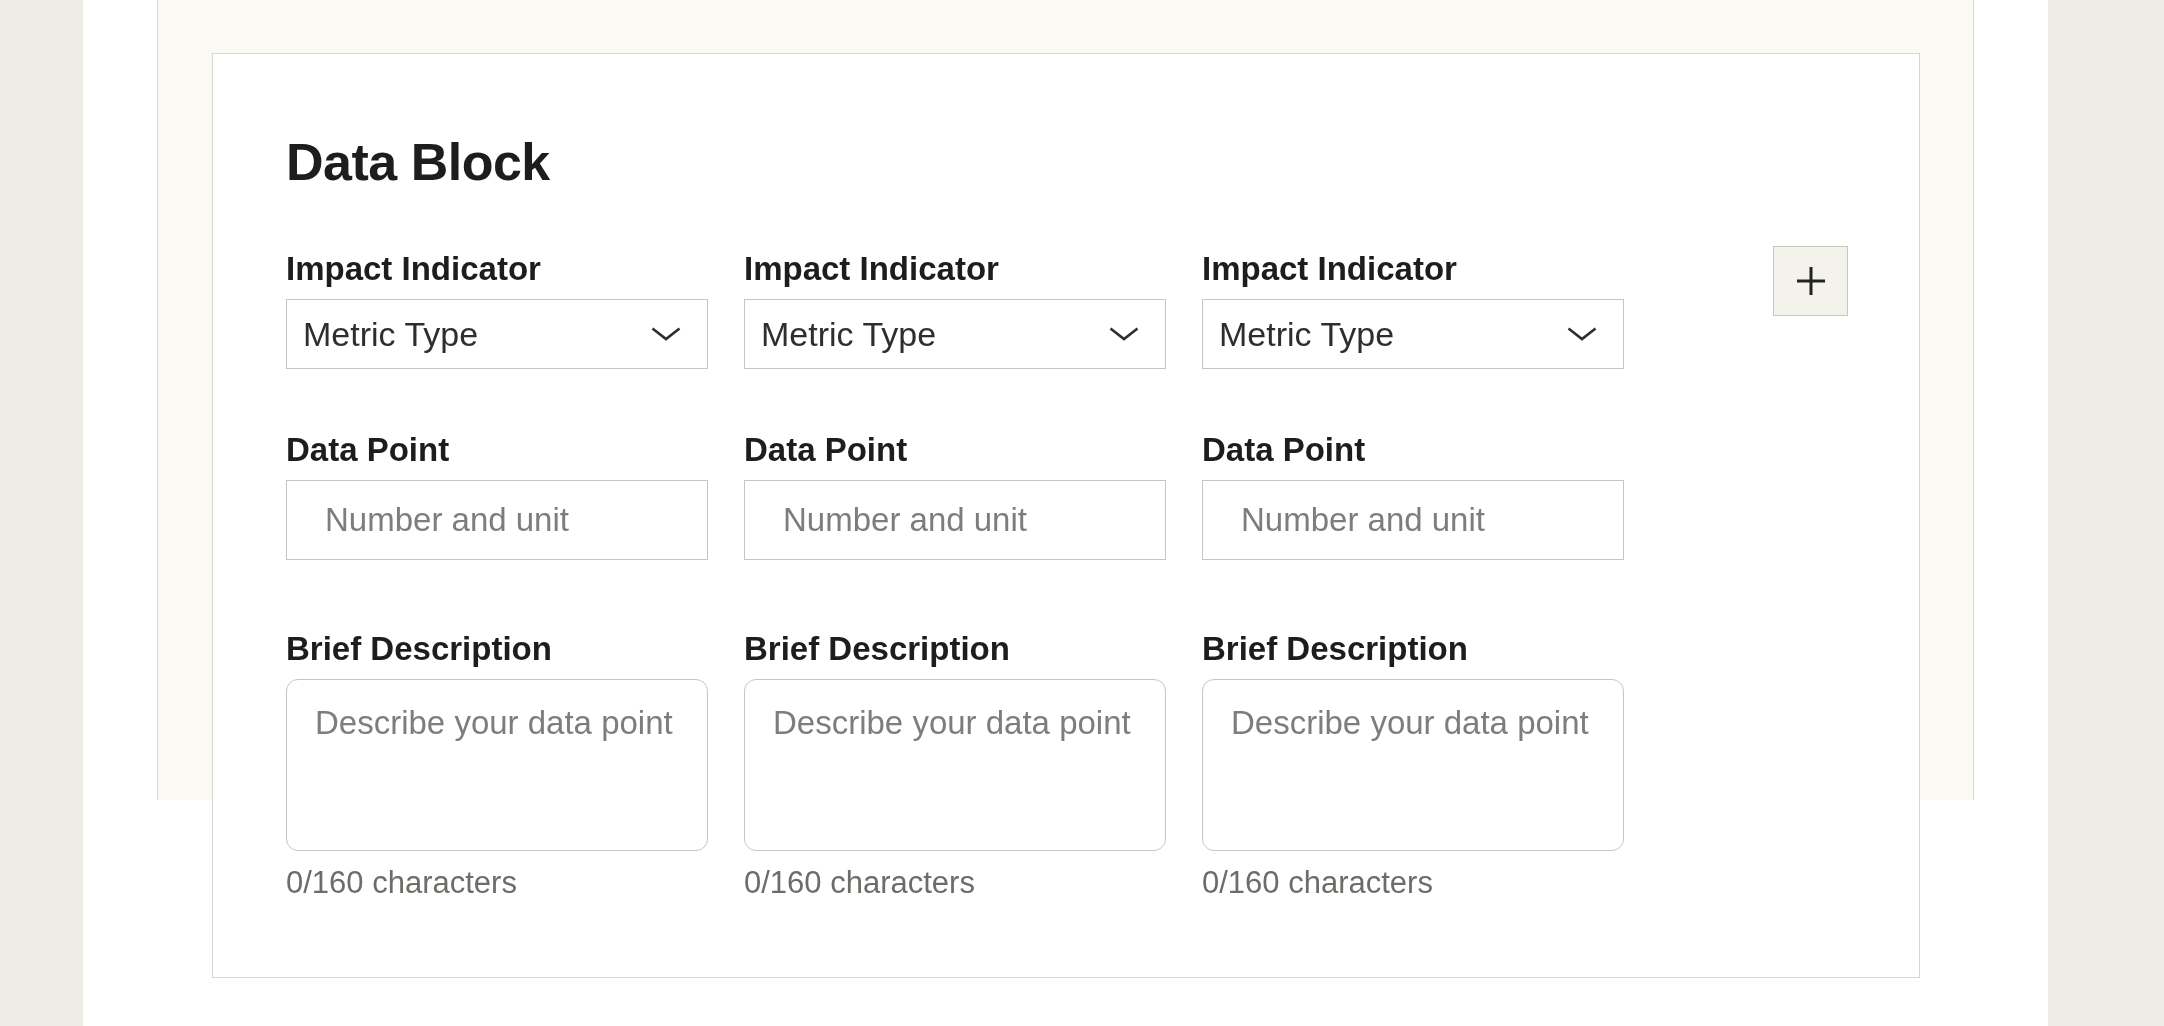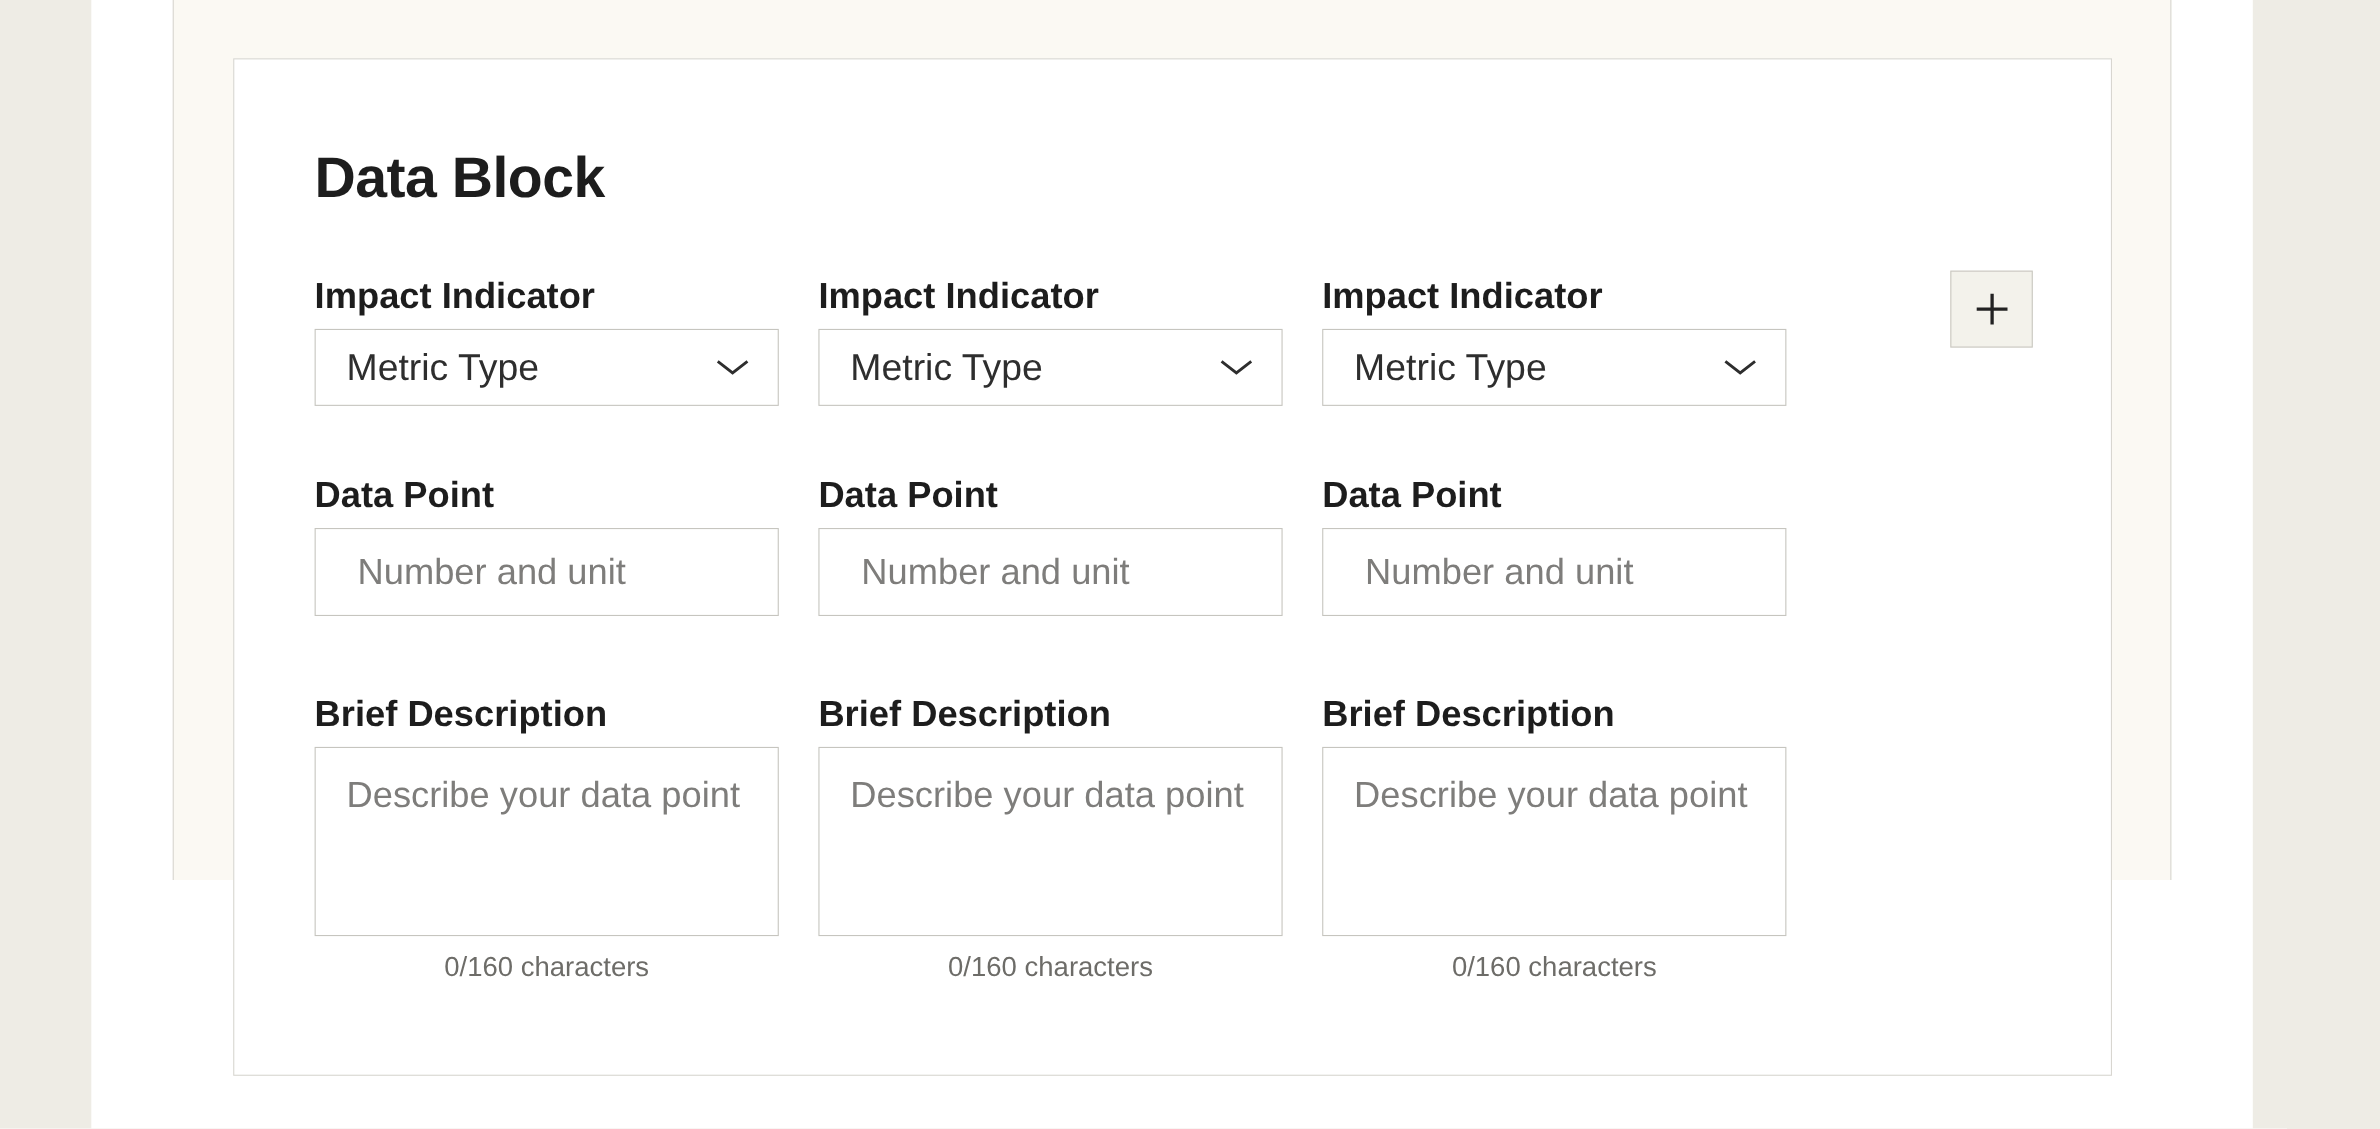--- a/index.html
+++ b/index.html
@@ -53,21 +53,21 @@
     margin-bottom: 14px;
   }
   .select-box {
     width: 100%;
     height: 70px;
     background: #ffffff;
     border: 1px solid #c6c5bf;
     display: flex;
     align-items: center;
     justify-content: space-between;
-    padding: 0 26px 0 28px;
+    padding: 0 26px 0 16px;
     cursor: pointer;
     margin-bottom: 64px;
   }
   .select-value {
     font-size: 34px;
     color: #2e2e2e;
   }
   .chevron {
     width: 30px; height: 14px;
     flex: 0 0 auto;
@@ -84,37 +84,37 @@
     color: #2e2e2e;
     outline: none;
     margin-bottom: 72px;
   }
   .textarea-field {
     display: block;
     width: 100%;
     height: 172px;
     background: #ffffff;
     border: 1px solid #c6c5bf;
-    border-radius: 0;
+    border-radius: 12px;
     padding: 22px 28px;
     font-family: "Liberation Sans", sans-serif;
     font-size: 33px;
     line-height: 1.3;
     color: #2e2e2e;
     outline: none;
     resize: none;
   }
   .text-field::placeholder, .textarea-field::placeholder {
     color: #7e7d7b;
     opacity: 1;
   }
   .char-counter {
     margin-top: 16px;
-    text-align: center;
-    font-size: 25px;
+    text-align: left;
+    font-size: 31px;
     line-height: 1;
     color: #6d6c68;
   }
   .add-btn {
     position: absolute;
     top: 192px; right: 71px;
     width: 75px; height: 70px;
     background: #f3f2eb;
     border: 1px solid #c9c7c0;
     display: flex;

